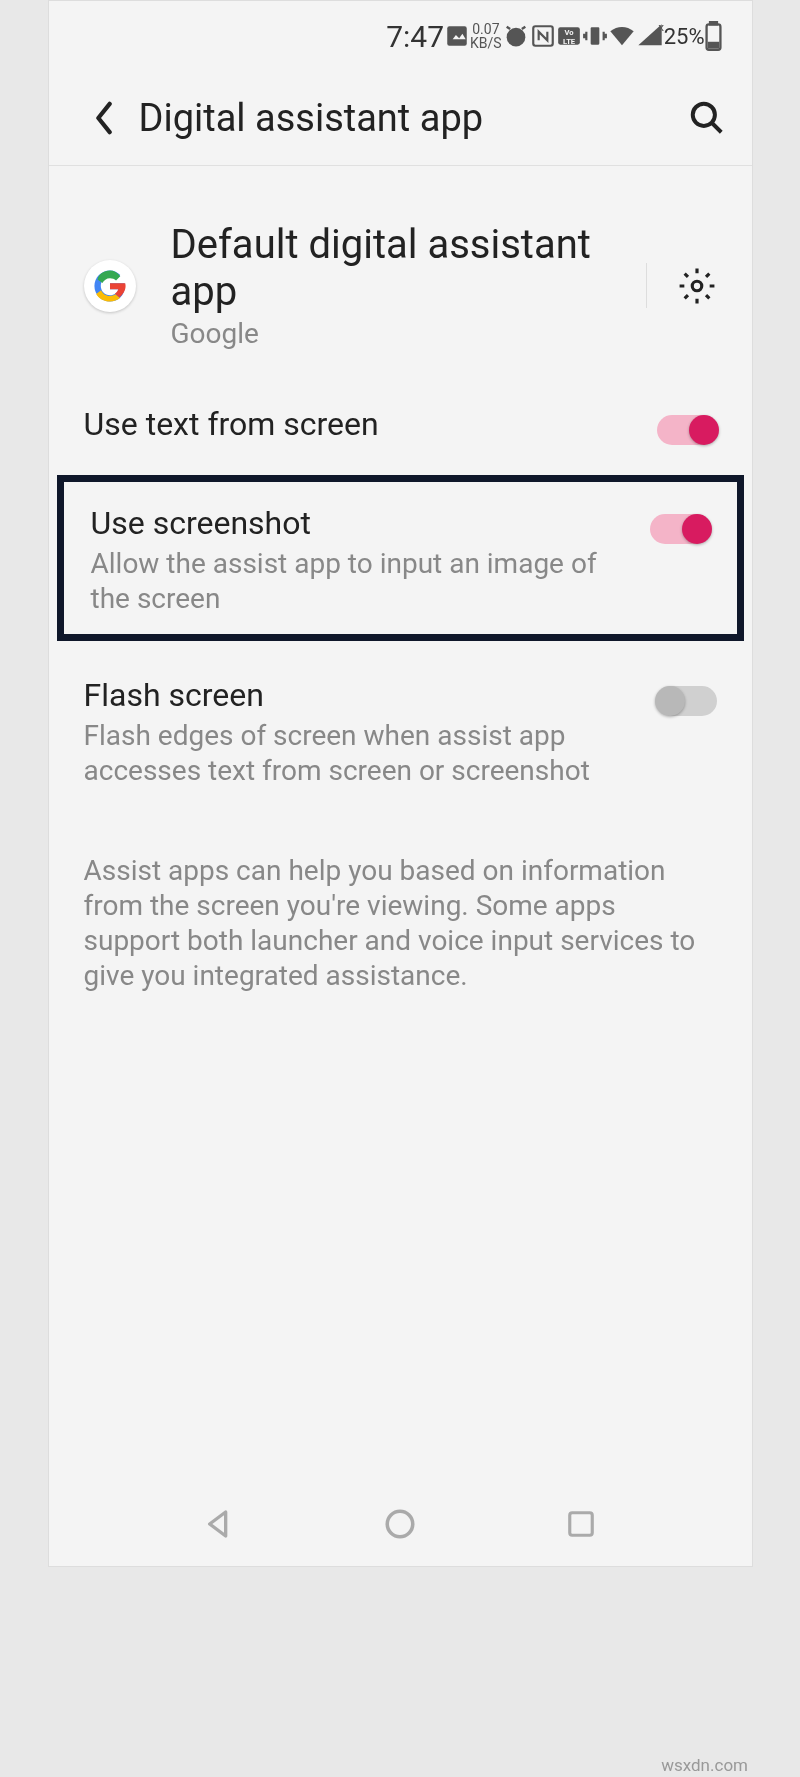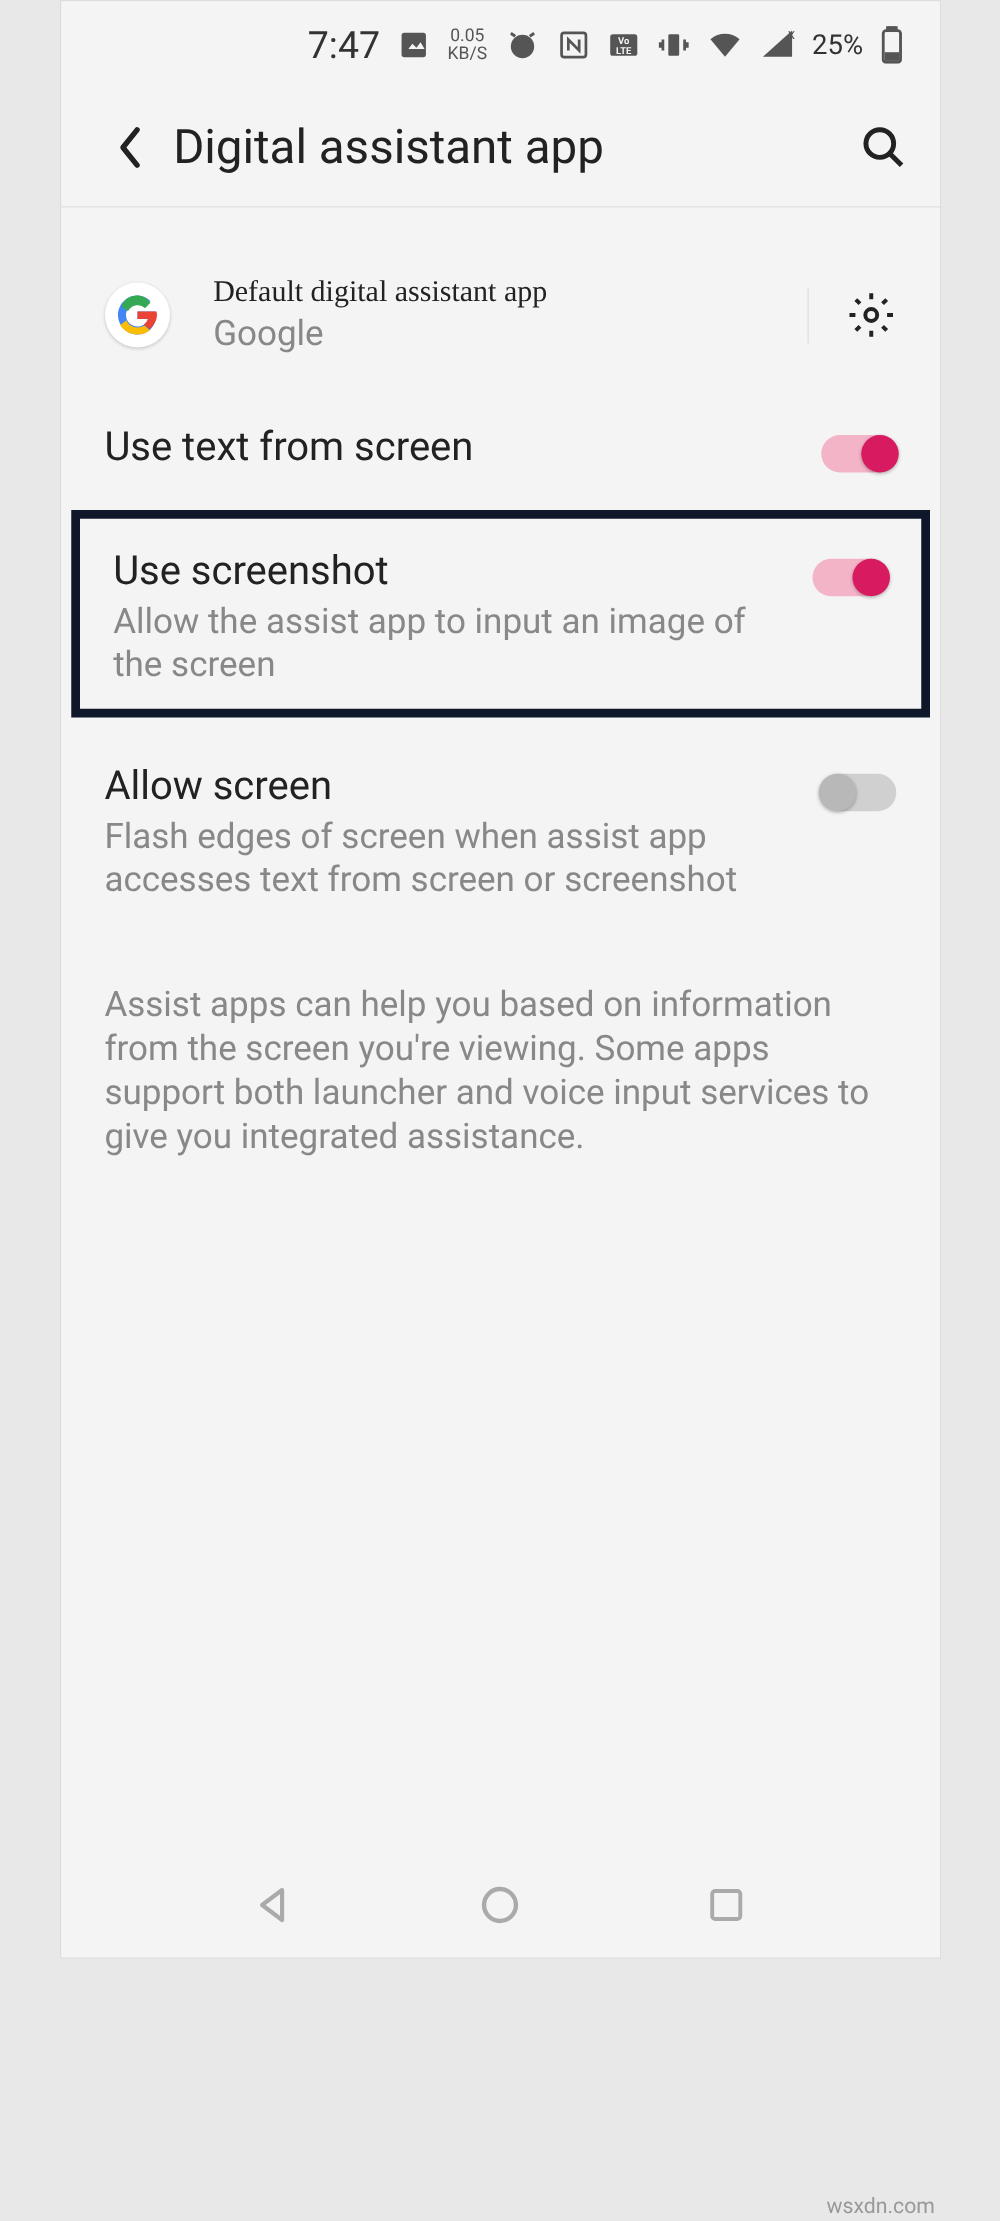--- a/index.html
+++ b/index.html
@@ -21,21 +21,20 @@
       background: #f4f4f4;
       position: relative;
       border: 1px solid #ddd;
     }
     .status-bar {
       height: 70px;
       display: flex;
       align-items: center;
       justify-content: flex-end;
       padding: 0 30px 0 0;
-      gap: 14px;
     }
     .status-time {
       font-size: 30px;
       color: #333;
       font-weight: 400;
     }
     .status-icon {
       font-size: 24px;
       color: #0369a1;
       display: inline-flex;
@@ -95,23 +94,22 @@
       box-shadow: 0 1px 3px rgba(0,0,0,0.2);
       display: flex;
       align-items: center;
       justify-content: center;
       margin-right: 35px;
     }
     .assistant-text {
       flex: 1;
     }
     .assistant-title {
-      font-size: 24px;
+      font-size: 40px;
       color: #222;
-      font-family: Liberation Serif, serif;
     }
     .assistant-sub {
       font-size: 28px;
       color: #888;
       margin-top: 2px;
     }
     .assistant-divider {
       width: 1px;
       height: 45px;
       background: #ddd;
@@ -219,21 +217,21 @@
 
   <div class="status-bar">
     <span class="status-time">7:47</span>
     <span class="status-icon">
       <svg width="26" height="26" viewBox="0 0 24 24" fill="#555">
           <rect x="3" y="3" width="18" height="18" rx="2"></rect>
           <path d="M8 15 L11 11 L14 14 L17 10 L20 15 Z" fill="#f4f4f4"></path>
         </svg>
     </span>
     <span class="status-small-stack">
-      <span>0.05</span>
+      <span>0.07</span>
       <span>KB/S</span>
     </span>
     <span class="status-icon">
       <svg width="28" height="28" viewBox="0 0 24 24" fill="#555">
           <circle cx="12" cy="13" r="8"></circle>
           <path d="M4 4l3 2 M20 4l-3 2" stroke="#555" stroke-width="2"></path>
         </svg>
     </span>
     <span class="status-icon">
       <svg width="26" height="26" viewBox="0 0 24 24" fill="none" stroke="#555" stroke-width="2">
@@ -328,21 +326,21 @@
         <div class="setting-title">Use screenshot</div>
         <div class="setting-desc">Allow the assist app to input an image of the screen</div>
       </div>
       <div class="toggle toggle-on">
         <div class="toggle-knob"></div>
       </div>
     </div>
 
     <div class="setting-row">
       <div class="setting-text">
-        <div class="setting-title">Allow screen</div>
+        <div class="setting-title">Flash screen</div>
         <div class="setting-desc">Flash edges of screen when assist app accesses text from screen or screenshot</div>
       </div>
       <div class="toggle toggle-off">
         <div class="toggle-knob"></div>
       </div>
     </div>
 
     <div class="footer-text">Assist apps can help you based on information from the screen you're viewing. Some apps support both launcher and voice input services to give you integrated assistance.</div>
 
   </div>

